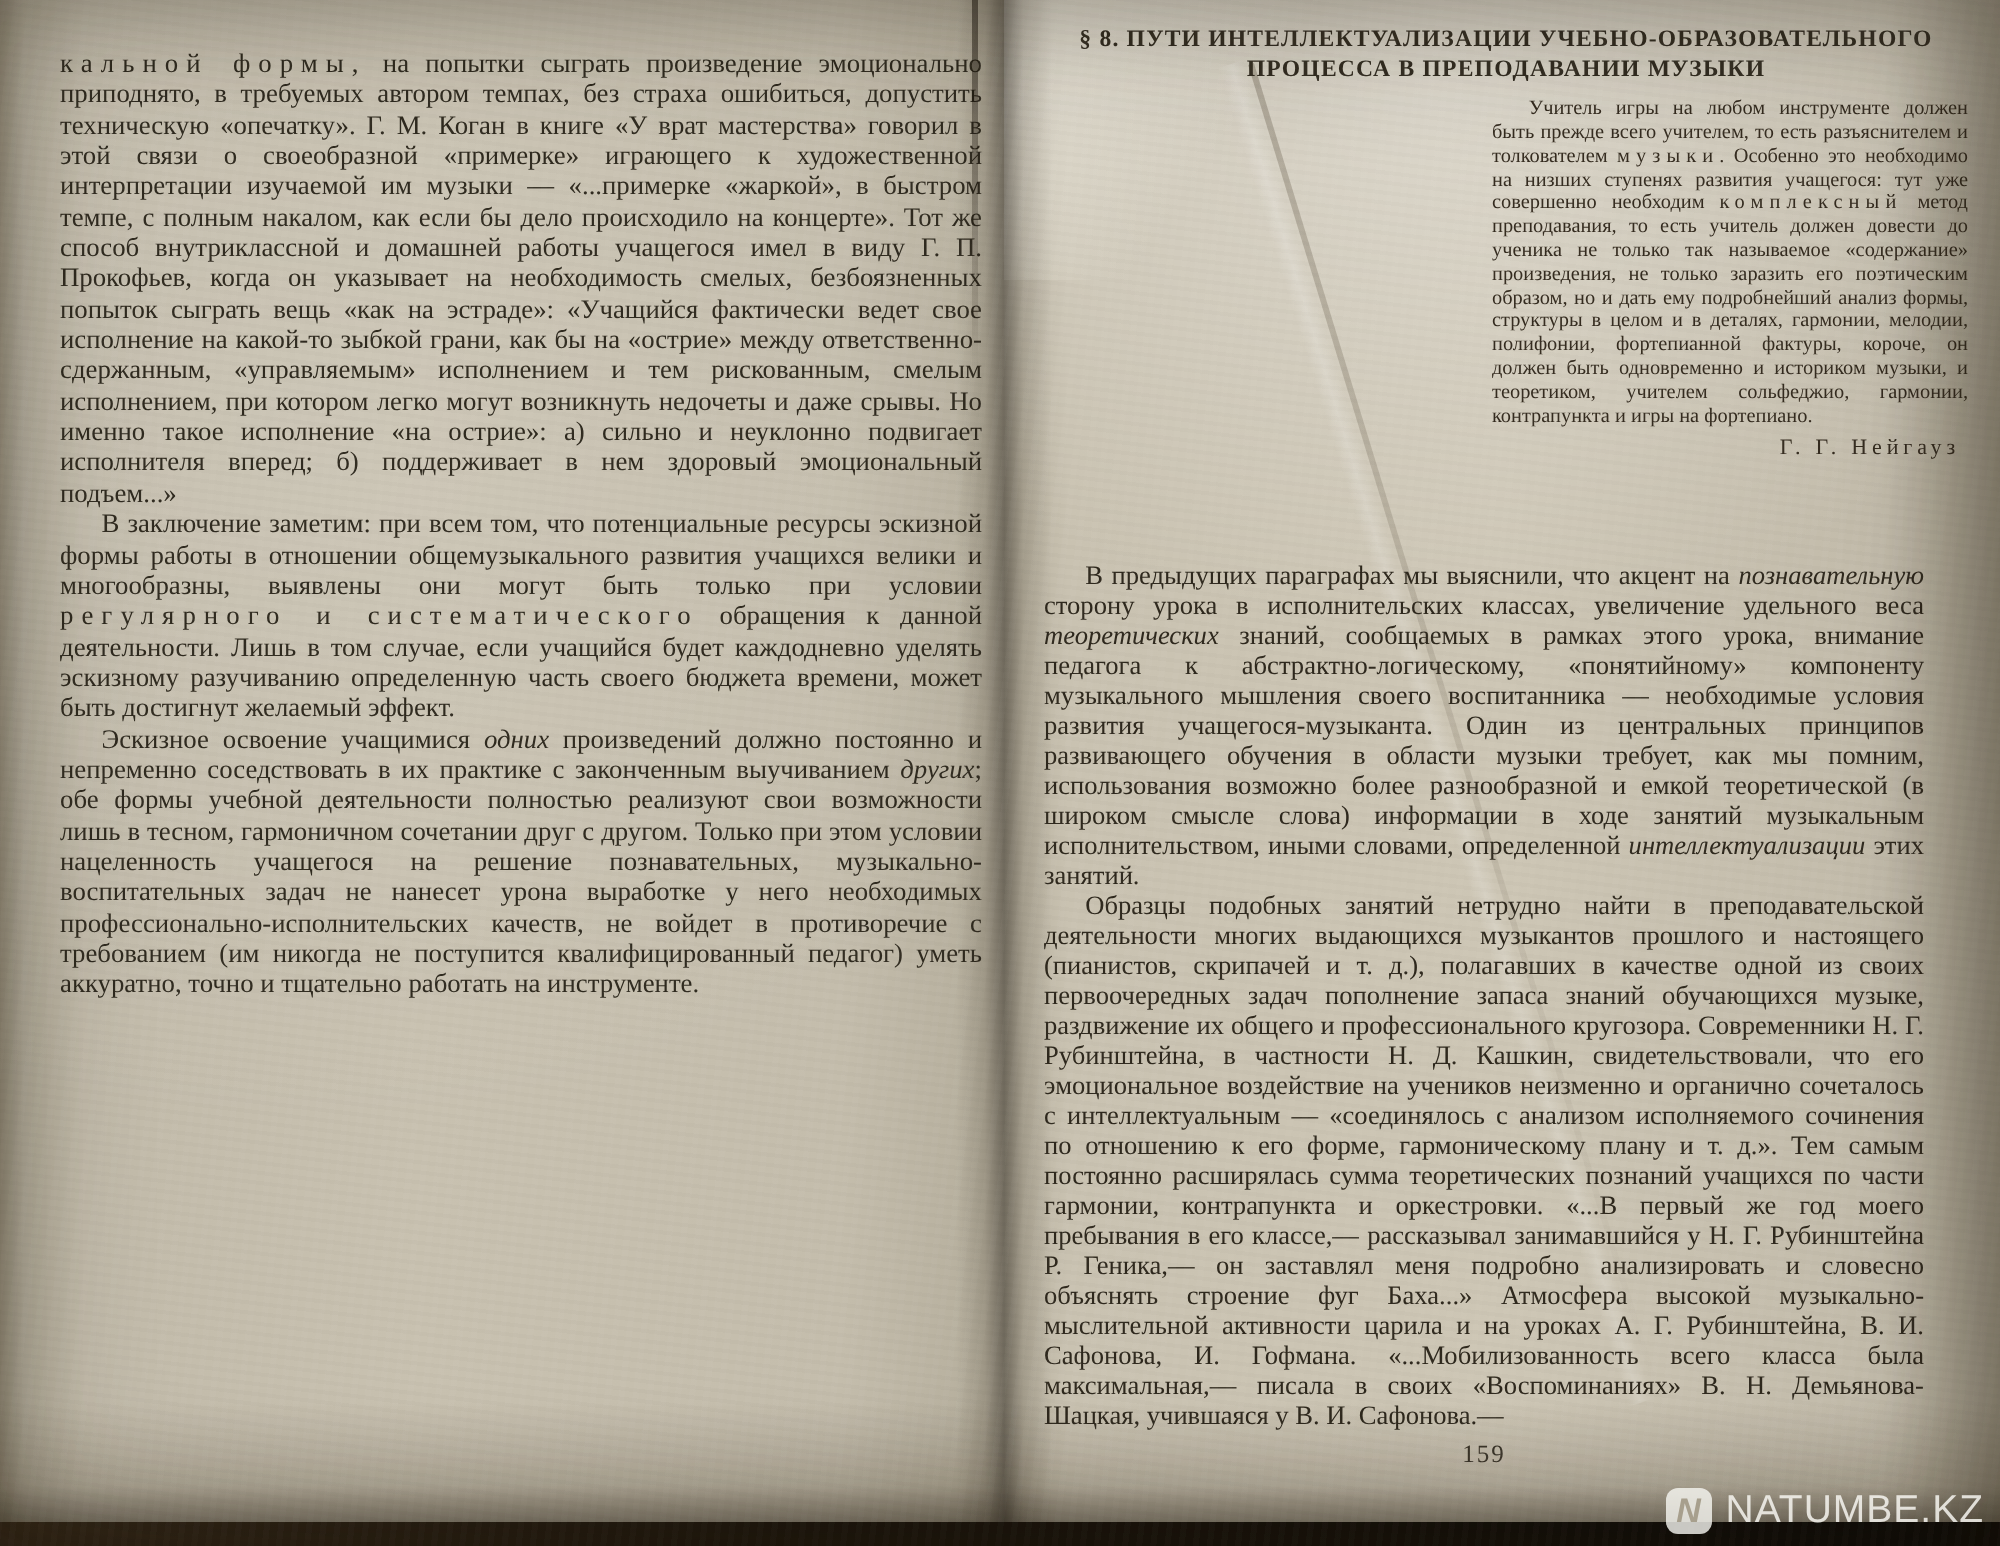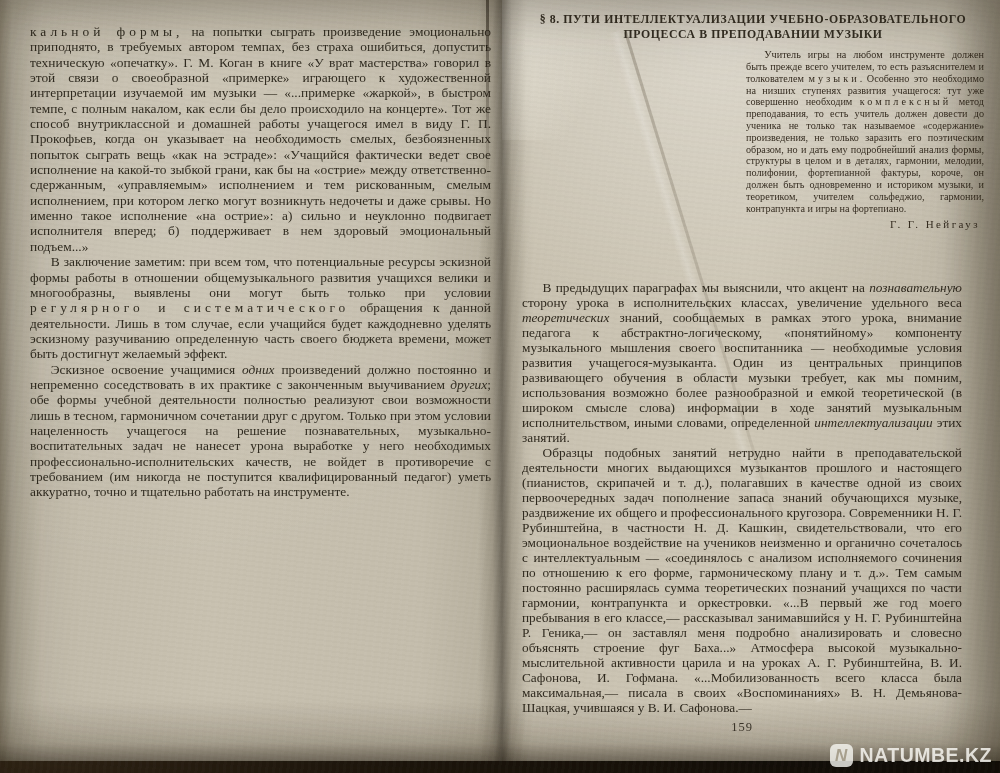--- a/index.html
+++ b/index.html
@@ -88,21 +88,21 @@
     position:absolute;right:8px;bottom:6px;z-index:7;
     display:flex;align-items:center;gap:7px;
     font-family:"Liberation Sans","DejaVu Sans",sans-serif;
   }
   .wm-logo{
     display:flex;align-items:center;justify-content:center;
     width:23px;height:23px;border-radius:6px;
     background:rgba(248,247,242,0.80);
     color:#a79f8d;font-weight:bold;font-size:17px;font-style:italic;line-height:1;
   }
-  .wm-text{color:rgba(248,247,242,0.84);font-weight:bold;font-size:19.5px;letter-spacing:0.5px;}
+  .wm-text{color:rgba(248,247,242,0.84);font-weight:normal;font-size:19.5px;letter-spacing:0.5px;}
 </style>
 </head>
 <body>
 
 <div class="photo">
 
   <div class="page page-left">
     <div class="left-text">
         <p class="para"><span class="seg-spaced">кальной формы,</span><span> на попытки сыграть произведение эмоционально приподнято, в требуемых автором темпах, без страха ошибиться, допустить техническую «опечатку». Г. М. Коган в книге «У врат мастерства» говорил в этой связи о своеобразной «примерке» играющего к художественной интерпретации изучаемой им музыки — «...примерке «жаркой», в быстром темпе, с полным накалом, как если бы дело происходило на концерте». Тот же способ внутриклассной и домашней работы учащегося имел в виду Г. П. Прокофьев, когда он указывает на необходимость смелых, безбоязненных попыток сыграть вещь «как на эстраде»: «Учащийся фактически ведет свое исполнение на какой-то зыбкой грани, как бы на «острие» между ответственно-сдержанным, «управляемым» исполнением и тем рискованным, смелым исполнением, при котором легко могут возникнуть недочеты и даже срывы. Но именно такое исполнение «на острие»: а) сильно и неуклонно подвигает исполнителя вперед; б) поддерживает в нем здоровый эмоциональный подъем...»</span></p>
         <p class="para indent"><span>В заключение заметим: при всем том, что потенциальные ресурсы эскизной формы работы в отношении общемузыкального развития учащихся велики и многообразны, выявлены они могут быть только при условии </span><span class="seg-spaced">регулярного и систематического</span><span> обращения к данной деятельности. Лишь в том случае, если учащийся будет каждодневно уделять эскизному разучиванию определенную часть своего бюджета времени, может быть достигнут желаемый эффект.</span></p>

